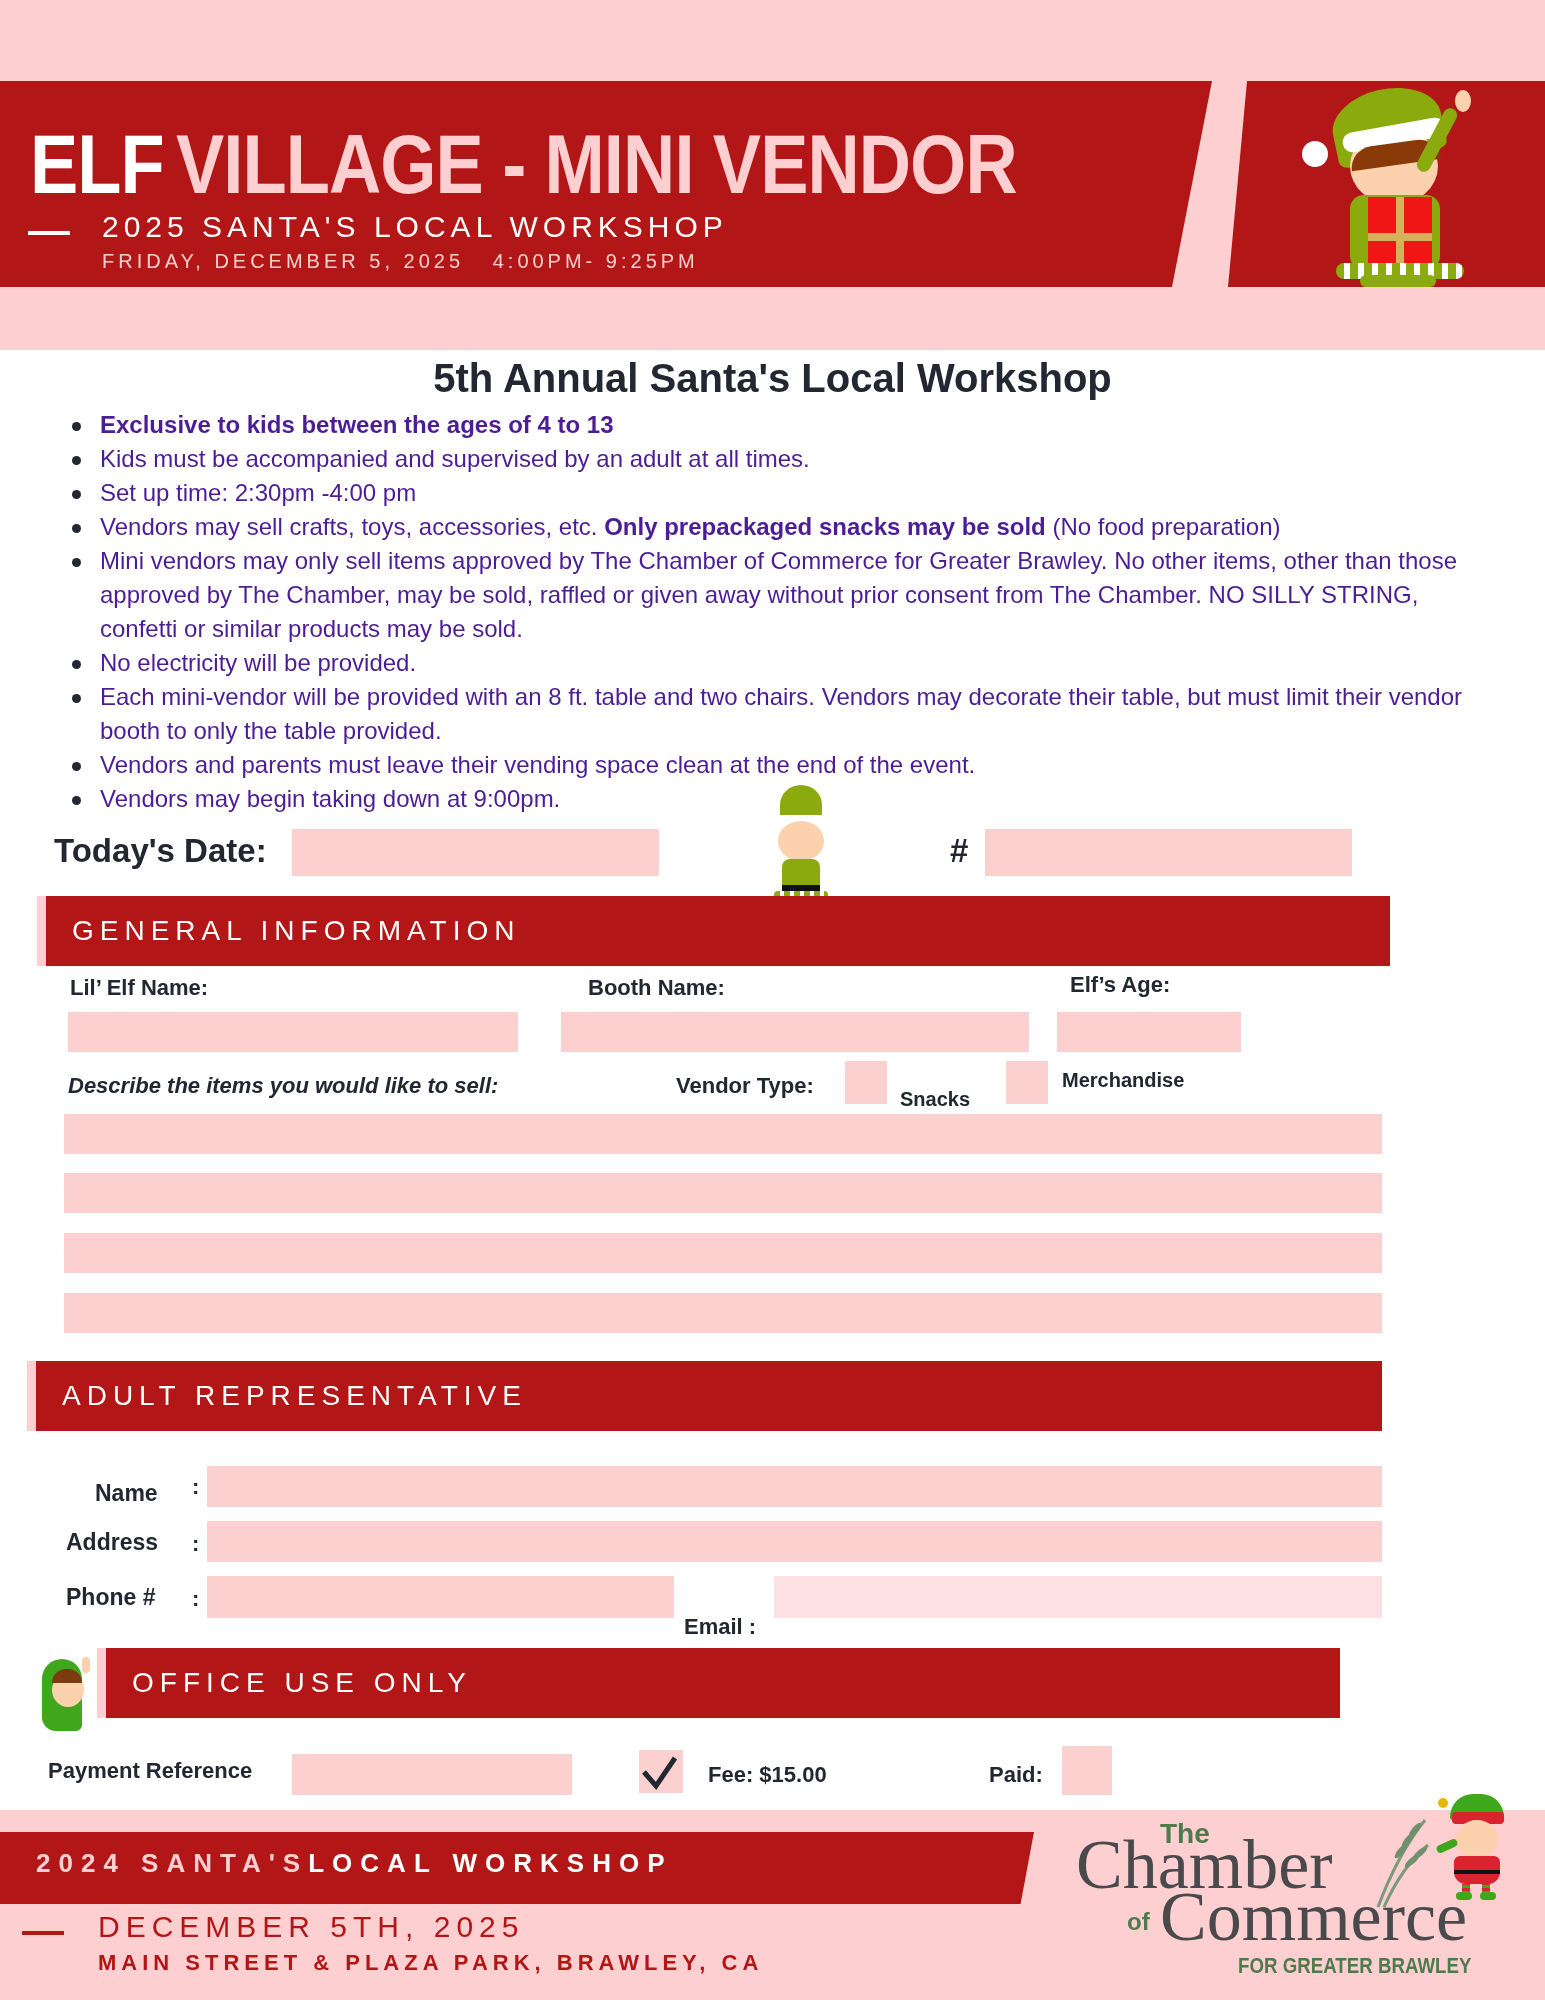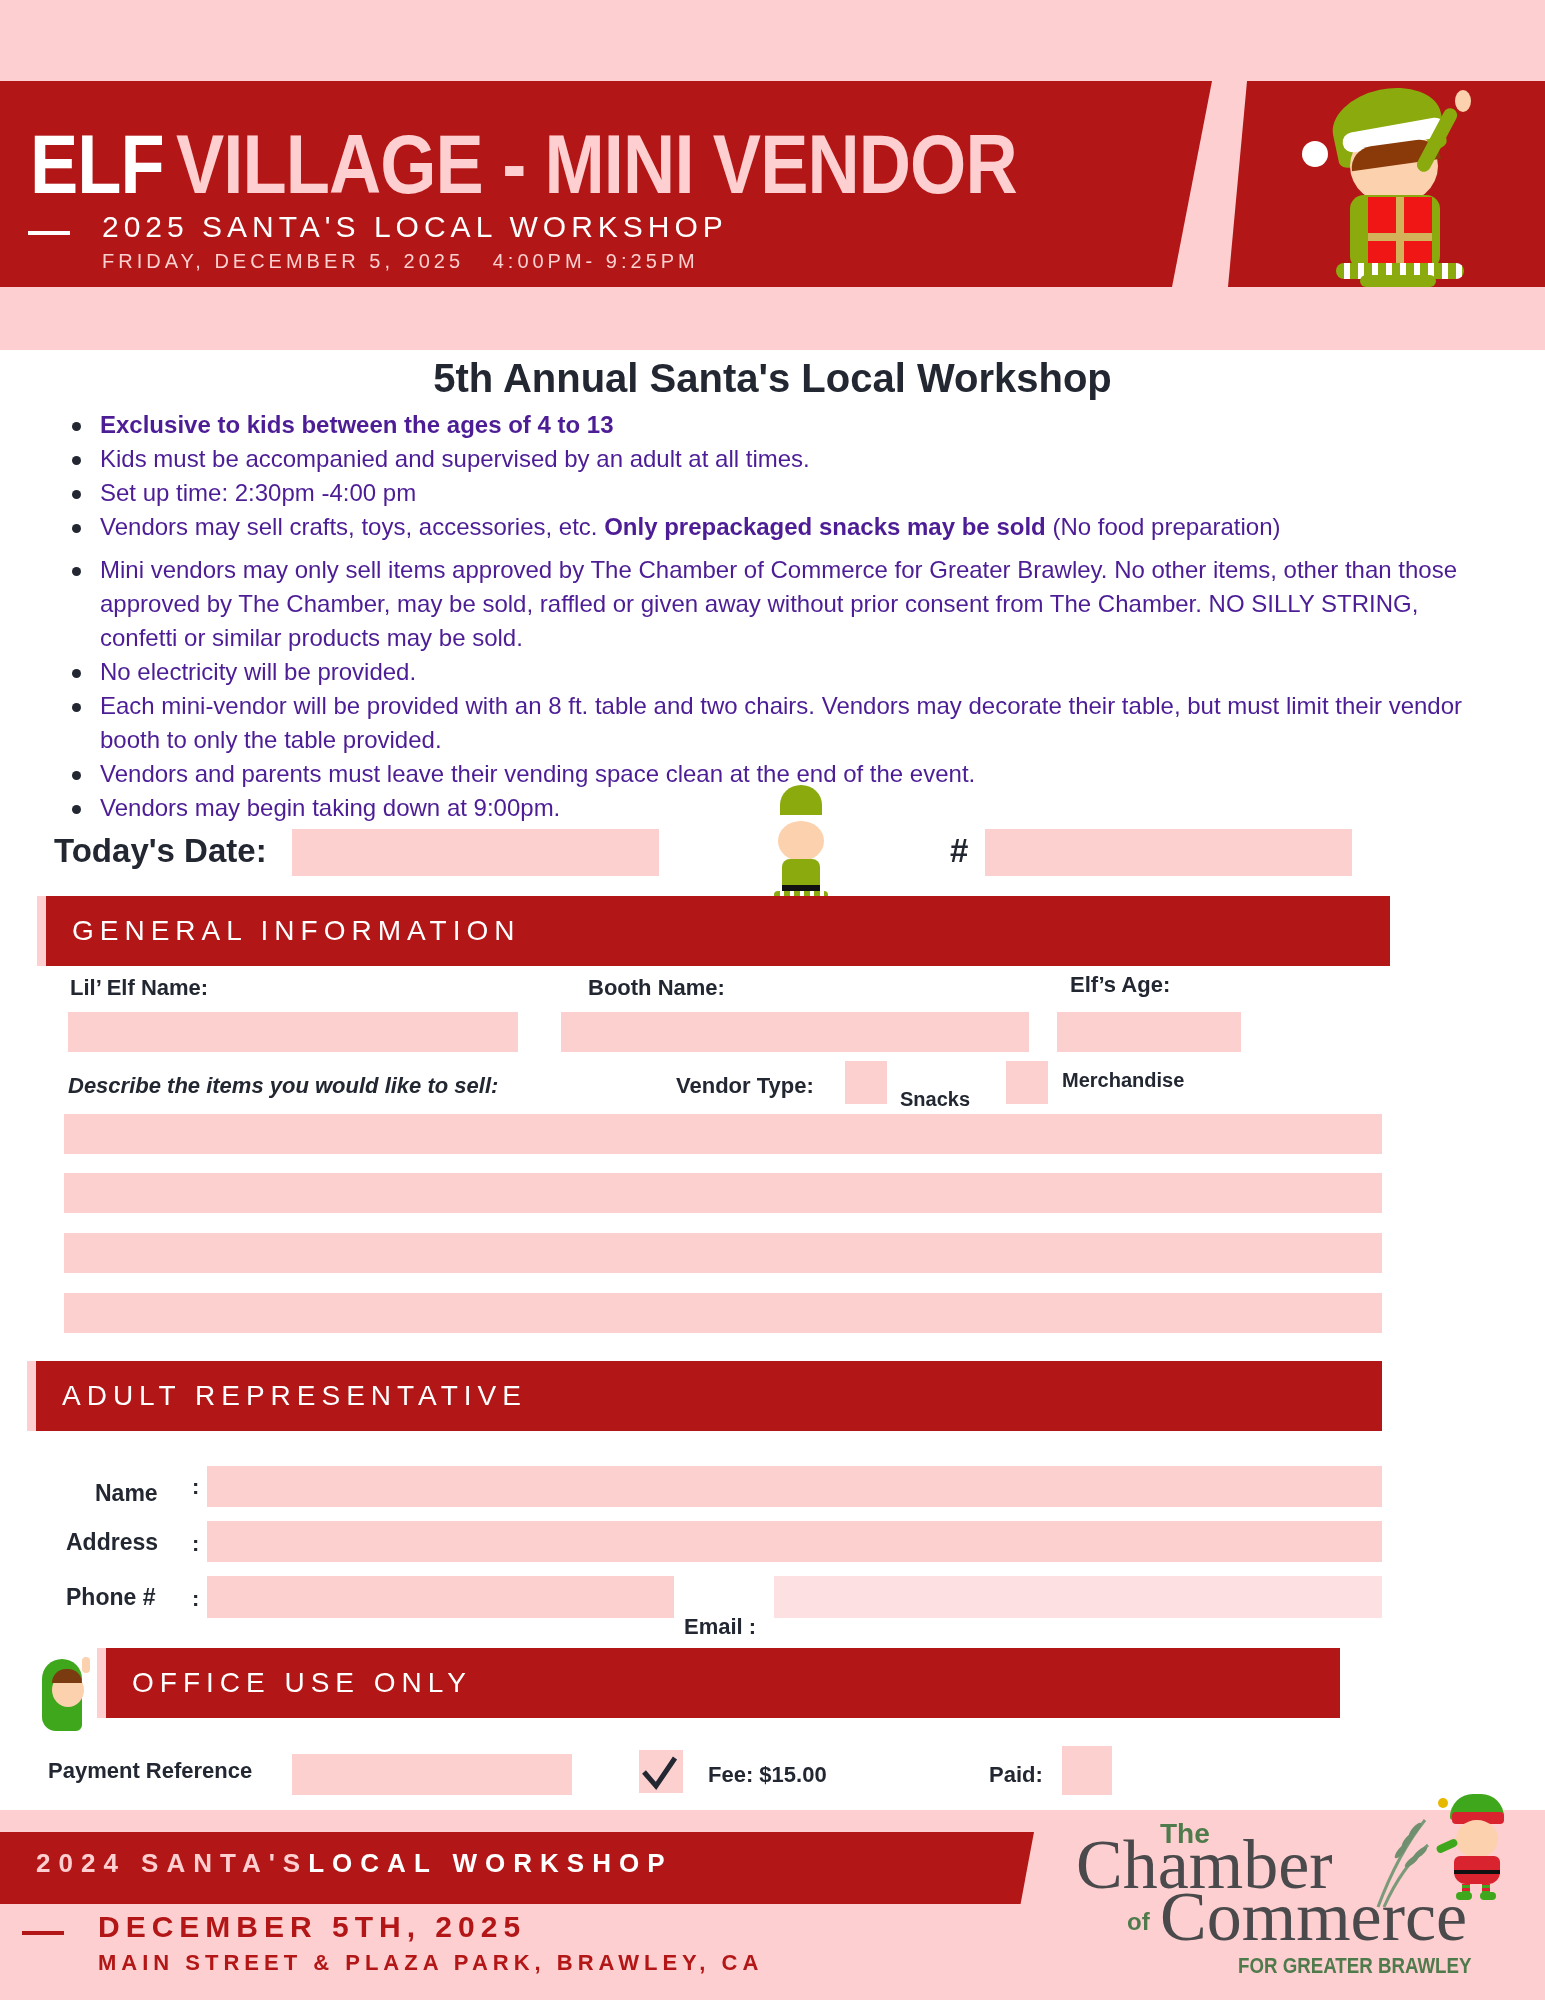--- a/index.html
+++ b/index.html
@@ -48,21 +48,21 @@
     .section-title { position: absolute; left: 26px; top: 0; line-height: 70px; color: #ffffff; font-size: 28px; letter-spacing: 6px; white-space: nowrap; }
 
     
     #footer-band { left: 0; top: 1810px; width: 1545px; height: 190px; background: #fdcfd0; }
     #footer-red { left: 0; top: 1832px; width: 1034px; height: 72px; background: #b31616;
       clip-path: polygon(0 0, 100% 0, 98.7% 100%, 0 100%); }
     #footer-title { left: 36px; top: 1848px; font-size: 26px; font-weight: bold; letter-spacing: 8px; white-space: nowrap; }
     #footer-title .ft-pink { color: #fdcfd0; }
     #footer-title .ft-white { color: #ffffff; }
     #footer-dash { left: 22px; top: 1931px; width: 42px; height: 4px; background: #b31616; }
-    #footer-date { left: 98px; top: 1910px; font-size: 30px; color: #b31616; letter-spacing: 6px; white-space: nowrap; font-weight: bold; }
+    #footer-date { left: 98px; top: 1910px; font-size: 30px; color: #b31616; letter-spacing: 6px; white-space: nowrap; }
     #footer-location { left: 98px; top: 1950px; font-size: 22px; font-weight: bold; color: #b31616; letter-spacing: 5px; white-space: nowrap; }
 
     #logo-the { left: 1160px; top: 1818px; font-size: 28px; font-weight: bold; color: #4f7a4c; }
     #logo-chamber { left: 1076px; top: 1830px; font-family: "Liberation Serif", serif; font-size: 70px; color: #4a4a4c; line-height: 70px; }
     #logo-of { left: 1127px; top: 1908px; font-size: 24px; font-weight: bold; color: #4f7a4c; }
     #logo-commerce { left: 1160px; top: 1882px; font-family: "Liberation Serif", serif; font-size: 70px; color: #4a4a4c; line-height: 70px; }
     #logo-sub { left: 1238px; top: 1953px; font-size: 22px; font-weight: bold; color: #4f7a4c; transform: scaleX(0.85); transform-origin: left; white-space: nowrap; }
   </style>
 </head>
 <body>
@@ -94,21 +94,21 @@
   <div class="elf-body" style="left:70px;top:190px;width:76px;height:12px;border-radius:6px;"></div>
 </div>
 
 <div class="abs" id="main-heading">5th Annual Santa's Local Workshop</div>
 
 <ul class="abs" id="rules">
   <li><b>Exclusive to kids between the ages of 4 to 13</b></li>
   <li>Kids must be accompanied and supervised by an adult at all times.</li>
   <li>Set up time: 2:30pm -4:00 pm</li>
   <li><span style="white-space:pre;">Vendors may sell crafts, toys, accessories, etc. </span><b>Only prepackaged snacks may be sold</b><span style="white-space:pre;"> (No food preparation)</span></li>
-  <li style="width:1400px;margin-top:9px;">Mini vendors may only sell items approved by The Chamber of Commerce for Greater Brawley. No other items, other than those approved by The Chamber, may be sold, raffled or given away without prior consent from The Chamber. NO SILLY STRING, confetti or similar products may be sold.</li>
+  <li style="width:1400px;">Mini vendors may only sell items approved by The Chamber of Commerce for Greater Brawley. No other items, other than those approved by The Chamber, may be sold, raffled or given away without prior consent from The Chamber. NO SILLY STRING, confetti or similar products may be sold.</li>
   <li>No electricity will be provided.</li>
   <li style="width:1390px;">Each mini-vendor will be provided with an 8 ft. table and two chairs. Vendors may decorate their table, but must limit their vendor booth to only the table provided.</li>
   <li>Vendors and parents must leave their vending space clean at the end of the event.</li>
   <li>Vendors may begin taking down at 9:00pm.</li>
 </ul>
 
 <div class="lbl" style="left:54px;top:832px;font-size:33px;">Today's Date:</div>
 <div class="field" style="left:292px;top:829px;width:367px;height:47px;"></div>
 <div class="lbl" style="left:950px;top:832px;font-size:33px;">#</div>
 <div class="field" style="left:985px;top:829px;width:367px;height:47px;"></div>

